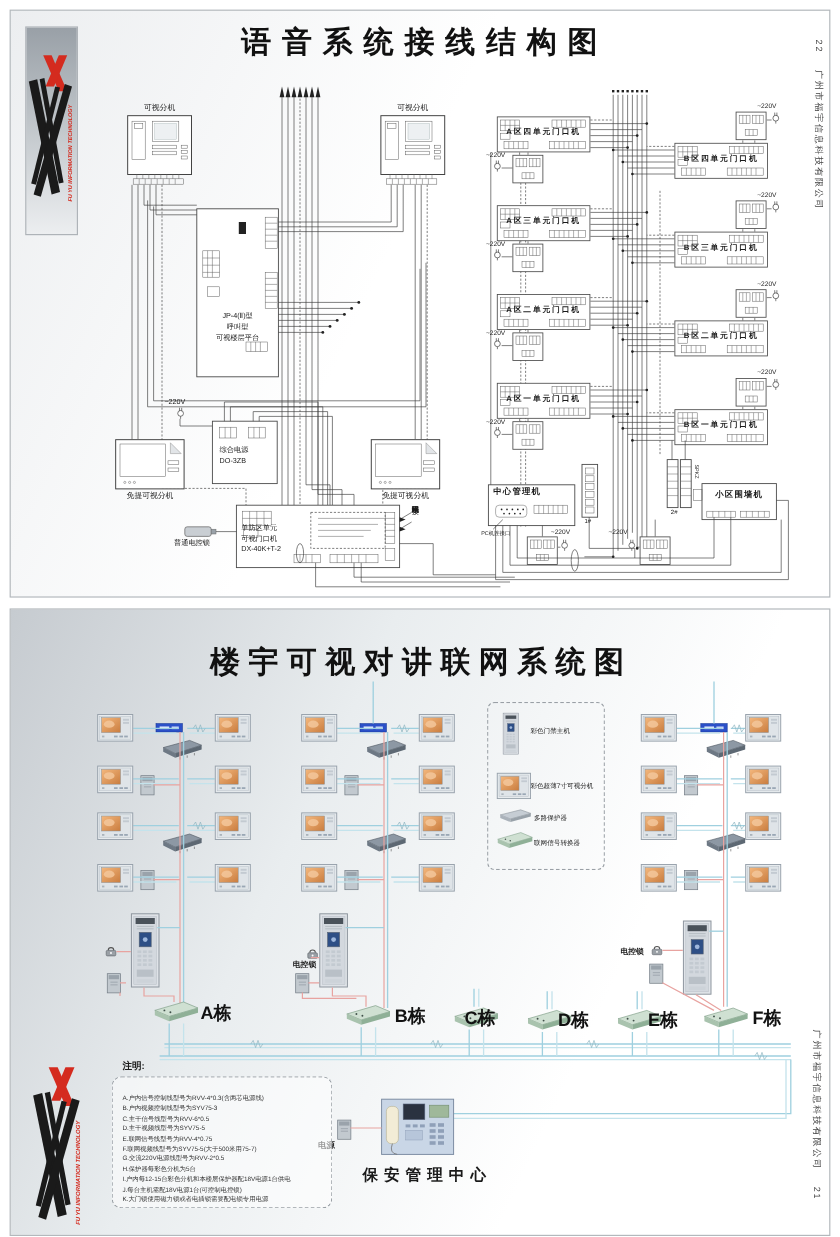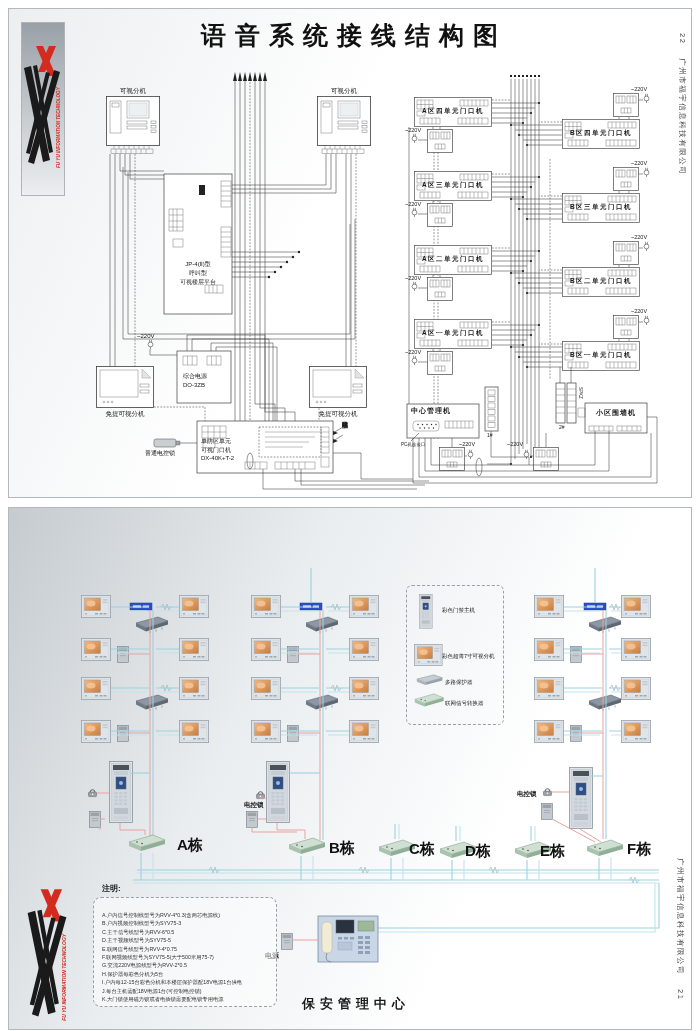--- a/index.html
+++ b/index.html
@@ -402,20 +402,21 @@
   <div class="lbl b" style="left:402px;top:398px;width:50px;font-size:7px;letter-spacing:1px;">中心管理机</div>
   <div class="lbl" style="left:392px;top:433px;font-size:4.5px;">PC机连接口</div>
   <div class="lbl c b" style="left:578px;top:400px;width:58px;font-size:7px;letter-spacing:1px;">小区围墙机</div>
   <div class="lbl" style="left:478px;top:424px;font-size:5px;">1#</div>
   <div class="lbl" style="left:550px;top:416px;font-size:5px;">2#</div>
   <div class="lbl vtext" style="left:569px;top:378px;height:24px;font-size:4.5px;">SPKZ</div>
 </div>
 
 <div class="page" id="pageBottom">
 
+  <div class="lbl title c" style="left:150px;top:30px;width:384px;letter-spacing:7px;">楼宇可视对讲联网系统图</div>
 
   <div class="meta" style="left:676px;top:350px;">
     <span>广州市福宇信息科技有限公司</span><span class="gap"></span><span>21</span>
   </div>
 
   <svg width="684" height="523" viewBox="0 0 684 523">
     <defs>
       <linearGradient id="scrg" x1="0" y1="0" x2="1" y2="1">
         <stop offset="0" stop-color="#f4b87e"></stop>
             <stop offset="1" stop-color="#c97c3e"></stop>
@@ -638,31 +639,31 @@
       <path class="rd" d="M283,432 H309"></path>
     </g>
   </svg>
 
   <div class="legendBox" style="left:397px;top:77px;width:96px;height:138px;"></div>
   <div class="lbl" style="left:433px;top:99px;font-size:5.5px;">彩色门禁主机</div>
   <div class="lbl" style="left:433px;top:145px;font-size:5.5px;">彩色超薄7寸可视分机</div>
   <div class="lbl" style="left:436px;top:171px;font-size:5.5px;">多路保护器</div>
   <div class="lbl" style="left:436px;top:192px;font-size:5.5px;">联网信号转换器</div>
 
-  <div class="lbl bldg" style="left:168px;top:328px;text-align:right;">A栋</div>
+  <div class="lbl bldg" style="left:158px;top:328px;text-align:right;">A栋</div>
   <div class="lbl bldg" style="left:320px;top:331px;">B栋</div>
-  <div class="lbl bldg" style="left:400px;top:332px;">C栋</div>
+  <div class="lbl bldg" style="left:378px;top:332px;">C栋</div>
   <div class="lbl bldg" style="left:456px;top:334px;">D栋</div>
   <div class="lbl bldg" style="left:531px;top:334px;text-align:center;">E栋</div>
   <div class="lbl bldg" style="left:618px;top:332px;">F栋</div>
 
   <div class="lbl b" style="left:235px;top:293px;font-size:6.5px;">电控锁</div>
   <div class="lbl b" style="left:508px;top:282px;font-size:6.5px;">电控锁</div>
   <div class="lbl b" style="left:256px;top:444px;font-size:7px;">电源</div>
-  <div class="lbl c b" style="left:282px;top:463px;width:130px;font-size:13px;letter-spacing:5px;margin-top:25px;">保安管理中心</div>
+  <div class="lbl c b" style="left:282px;top:463px;width:130px;font-size:13px;letter-spacing:5px;">保安管理中心</div>
 
   <div class="notesBox" style="left:84px;top:389px;width:182px;height:108px;"></div>
   <div class="lbl b" style="left:93px;top:376px;font-size:8px;">注明:</div>
   <div class="note" style="left:93px;top:404px;">A.户内信号控制线型号为RVV-4*0.3(含两芯电源线)</div>
   <div class="note" style="left:93px;top:412.4px;">B.户内视频控制线型号为SYV75-3</div>
   <div class="note" style="left:93px;top:420.8px;">C.主干信号线型号为RVV-6*0.5</div>
   <div class="note" style="left:93px;top:429.2px;">D.主干视频线型号为SYV75-5</div>
   <div class="note" style="left:93px;top:437.6px;">E.联网信号线型号为RVV-4*0.75</div>
   <div class="note" style="left:93px;top:446px;">F.联网视频线型号为SYV75-5(大于500米用75-7)</div>
   <div class="note" style="left:93px;top:454.4px;">G.交流220V电源线型号为RVV-2*0.5</div>

